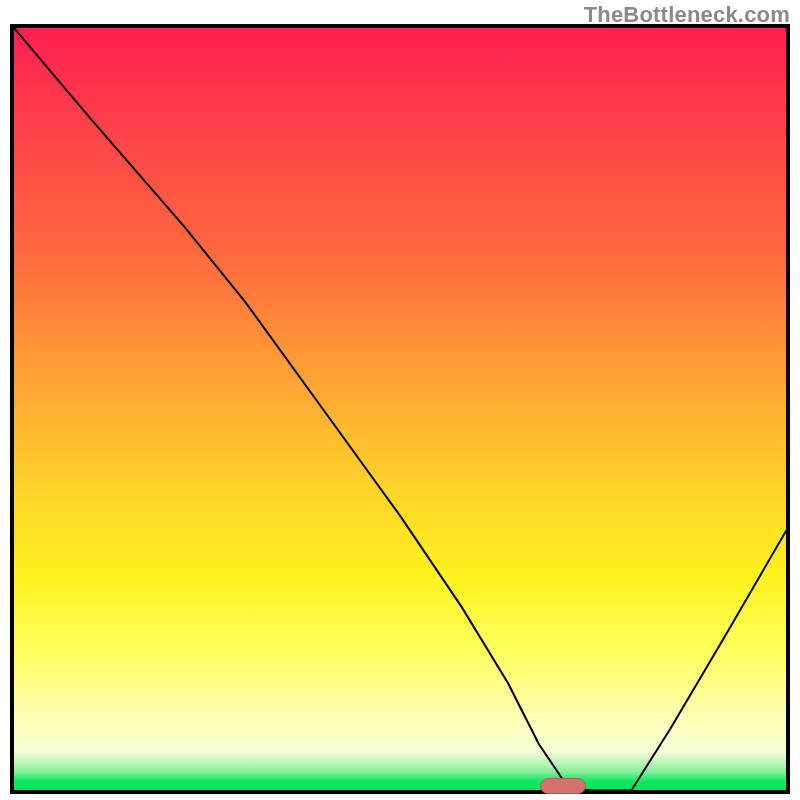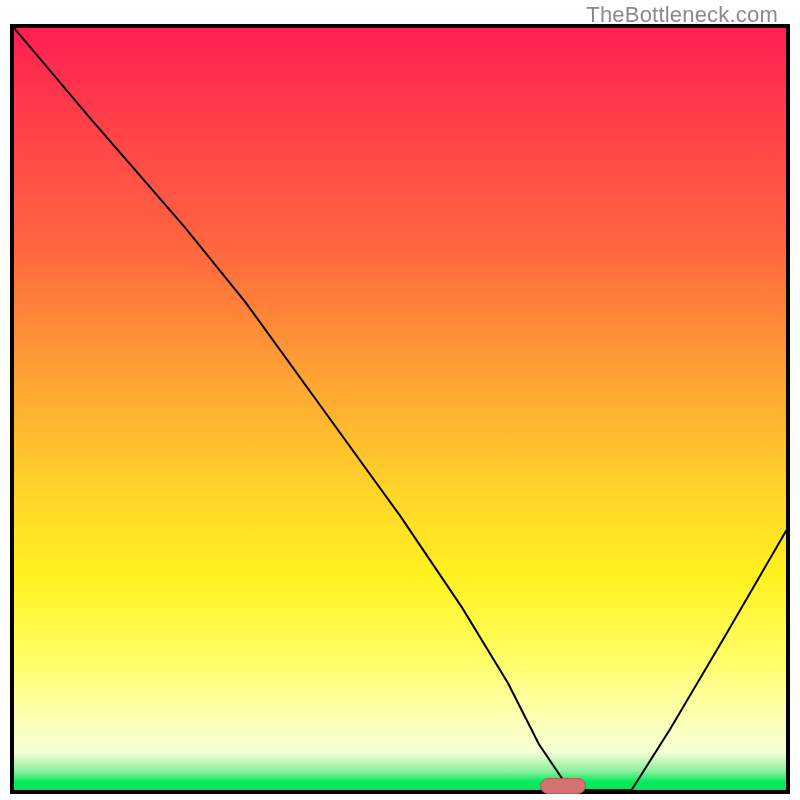--- a/index.html
+++ b/index.html
@@ -39,24 +39,24 @@
       #ffffb0 90%,
       #f4ffd6 95%,
       #8cf0a0 97.5%,
       #00e85c 99%,
       #00e85c 100%
     );
   }
   .watermark {
     position: absolute;
     top: 2px;
-    right: 22px;
+    right: 10px;
     color: #8a8a8a;
     font-size: 22px;
-    font-weight: 400;
+    font-weight: 700;
     letter-spacing: 0.2px;
   }
   svg.curve {
     position: absolute;
     left: 0;
     top: 0;
     width: 100%;
     height: 100%;
   }
   .marker {

